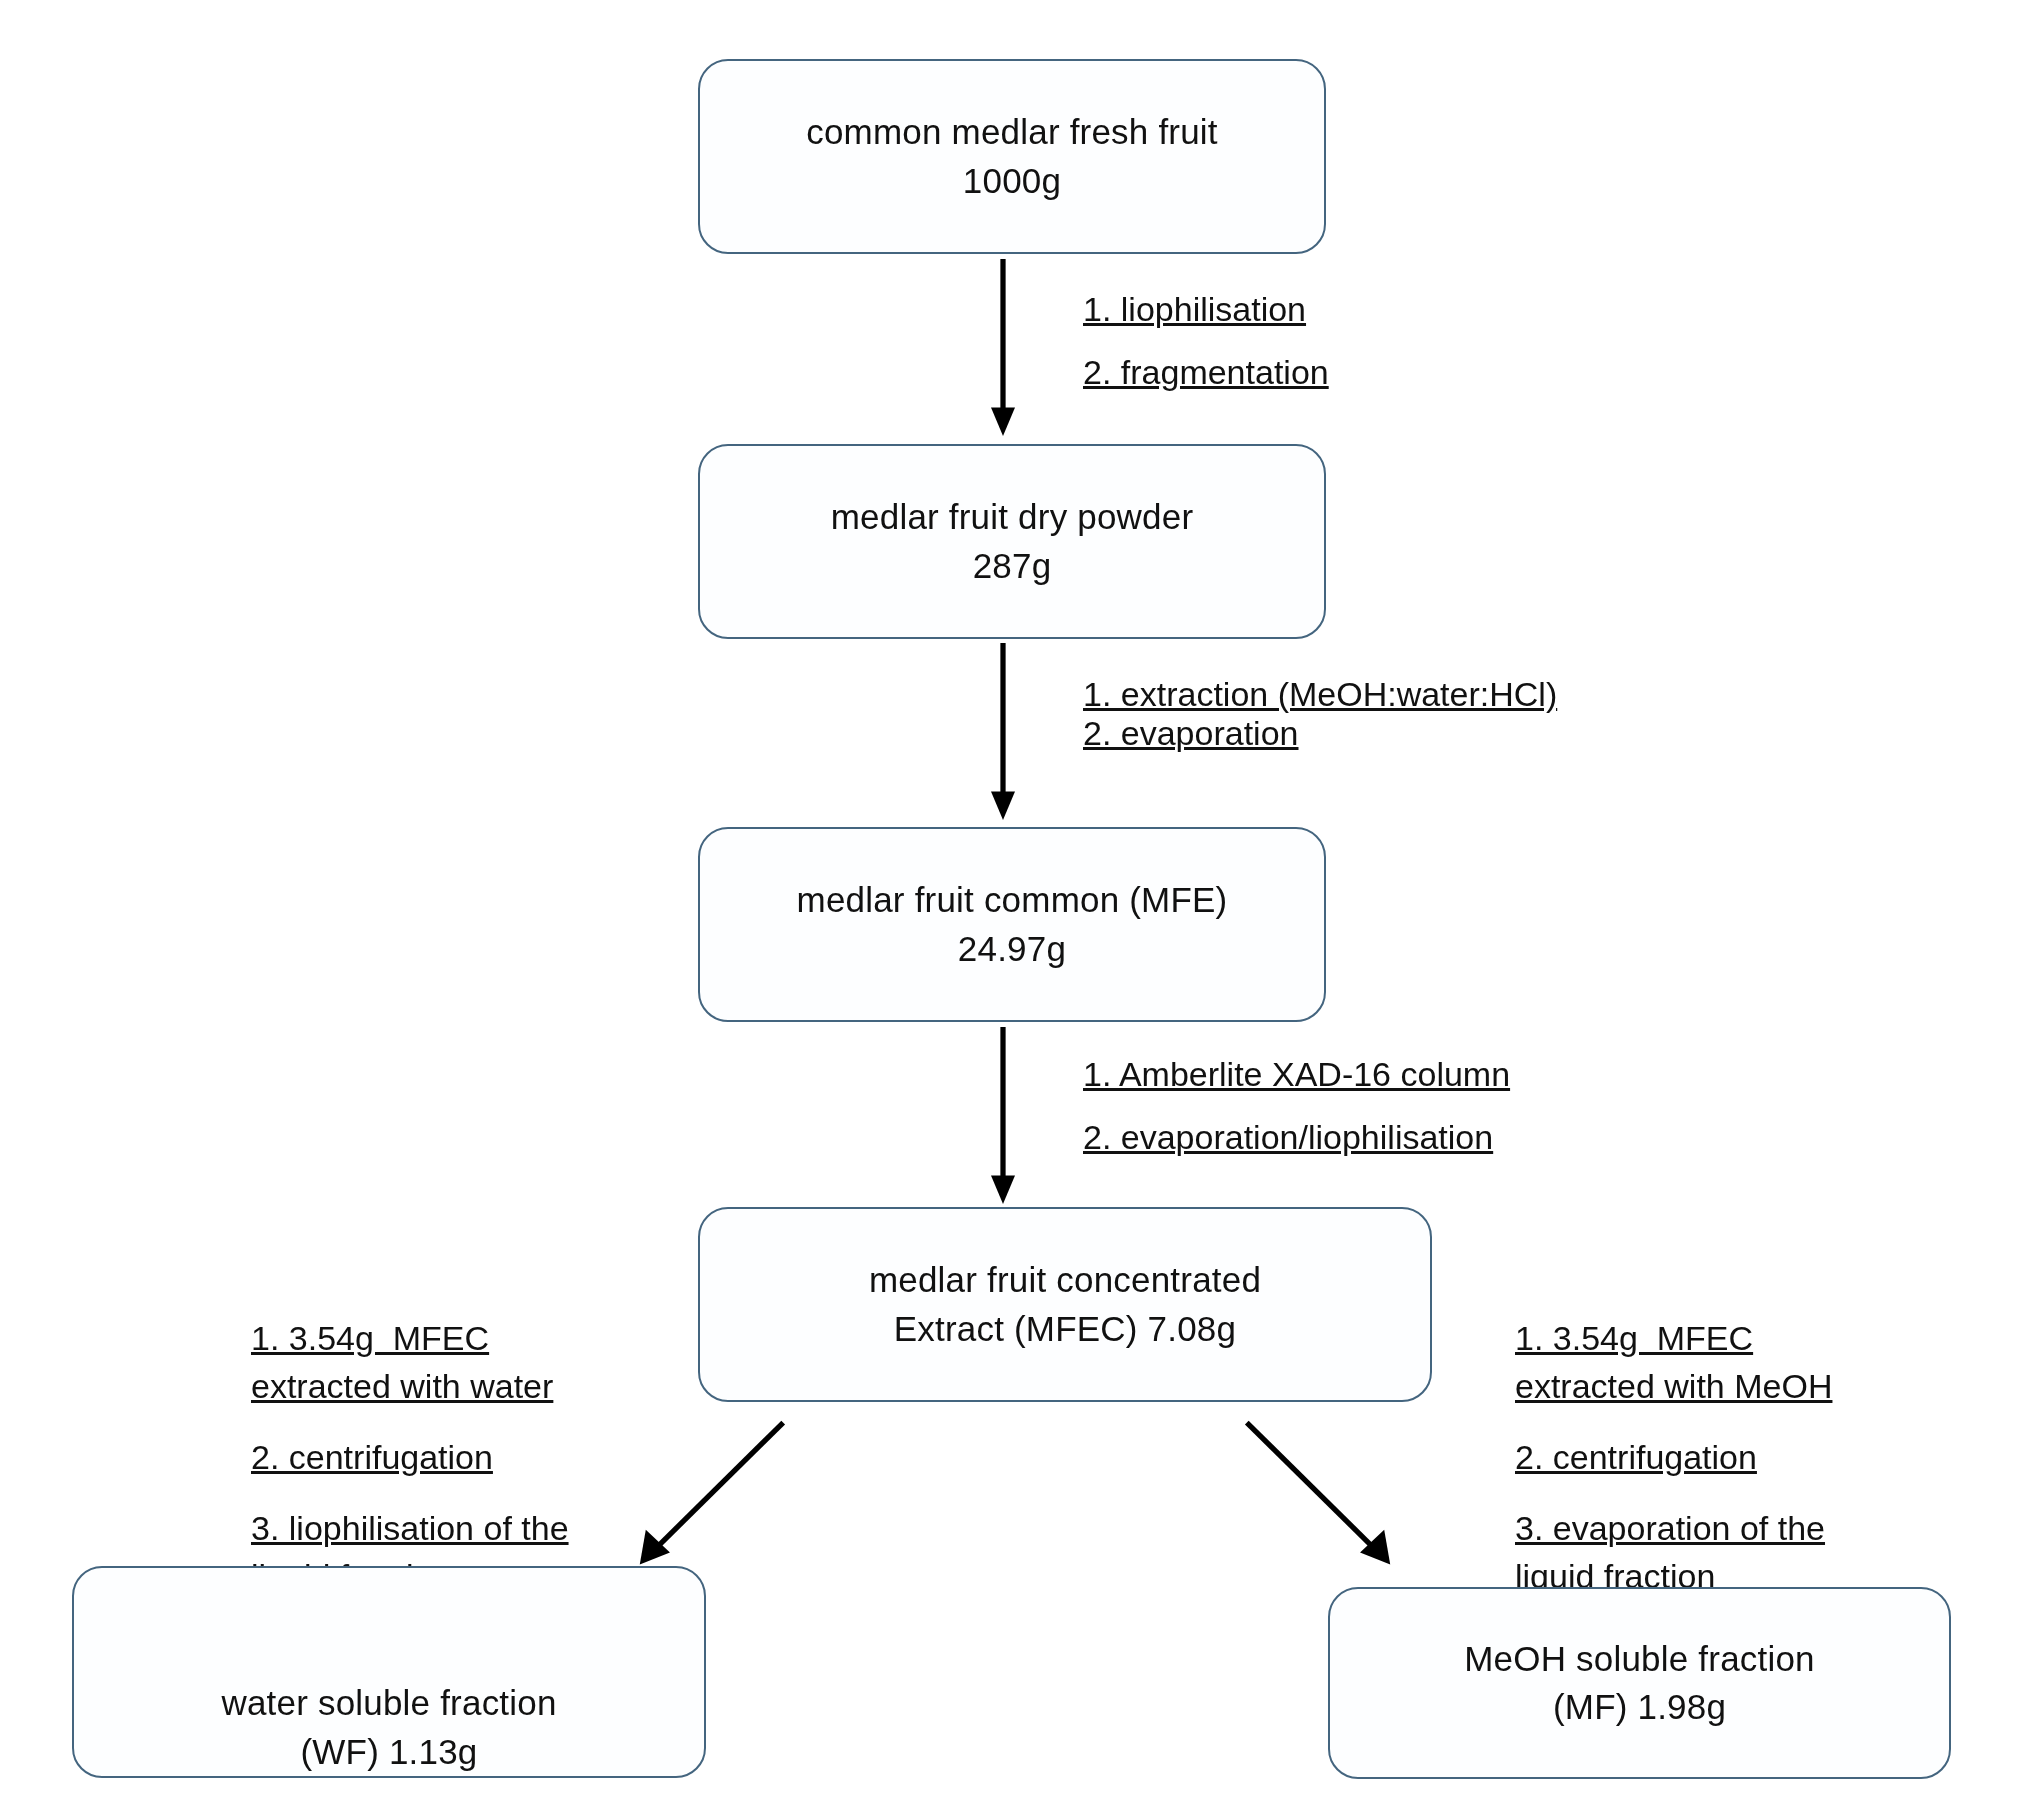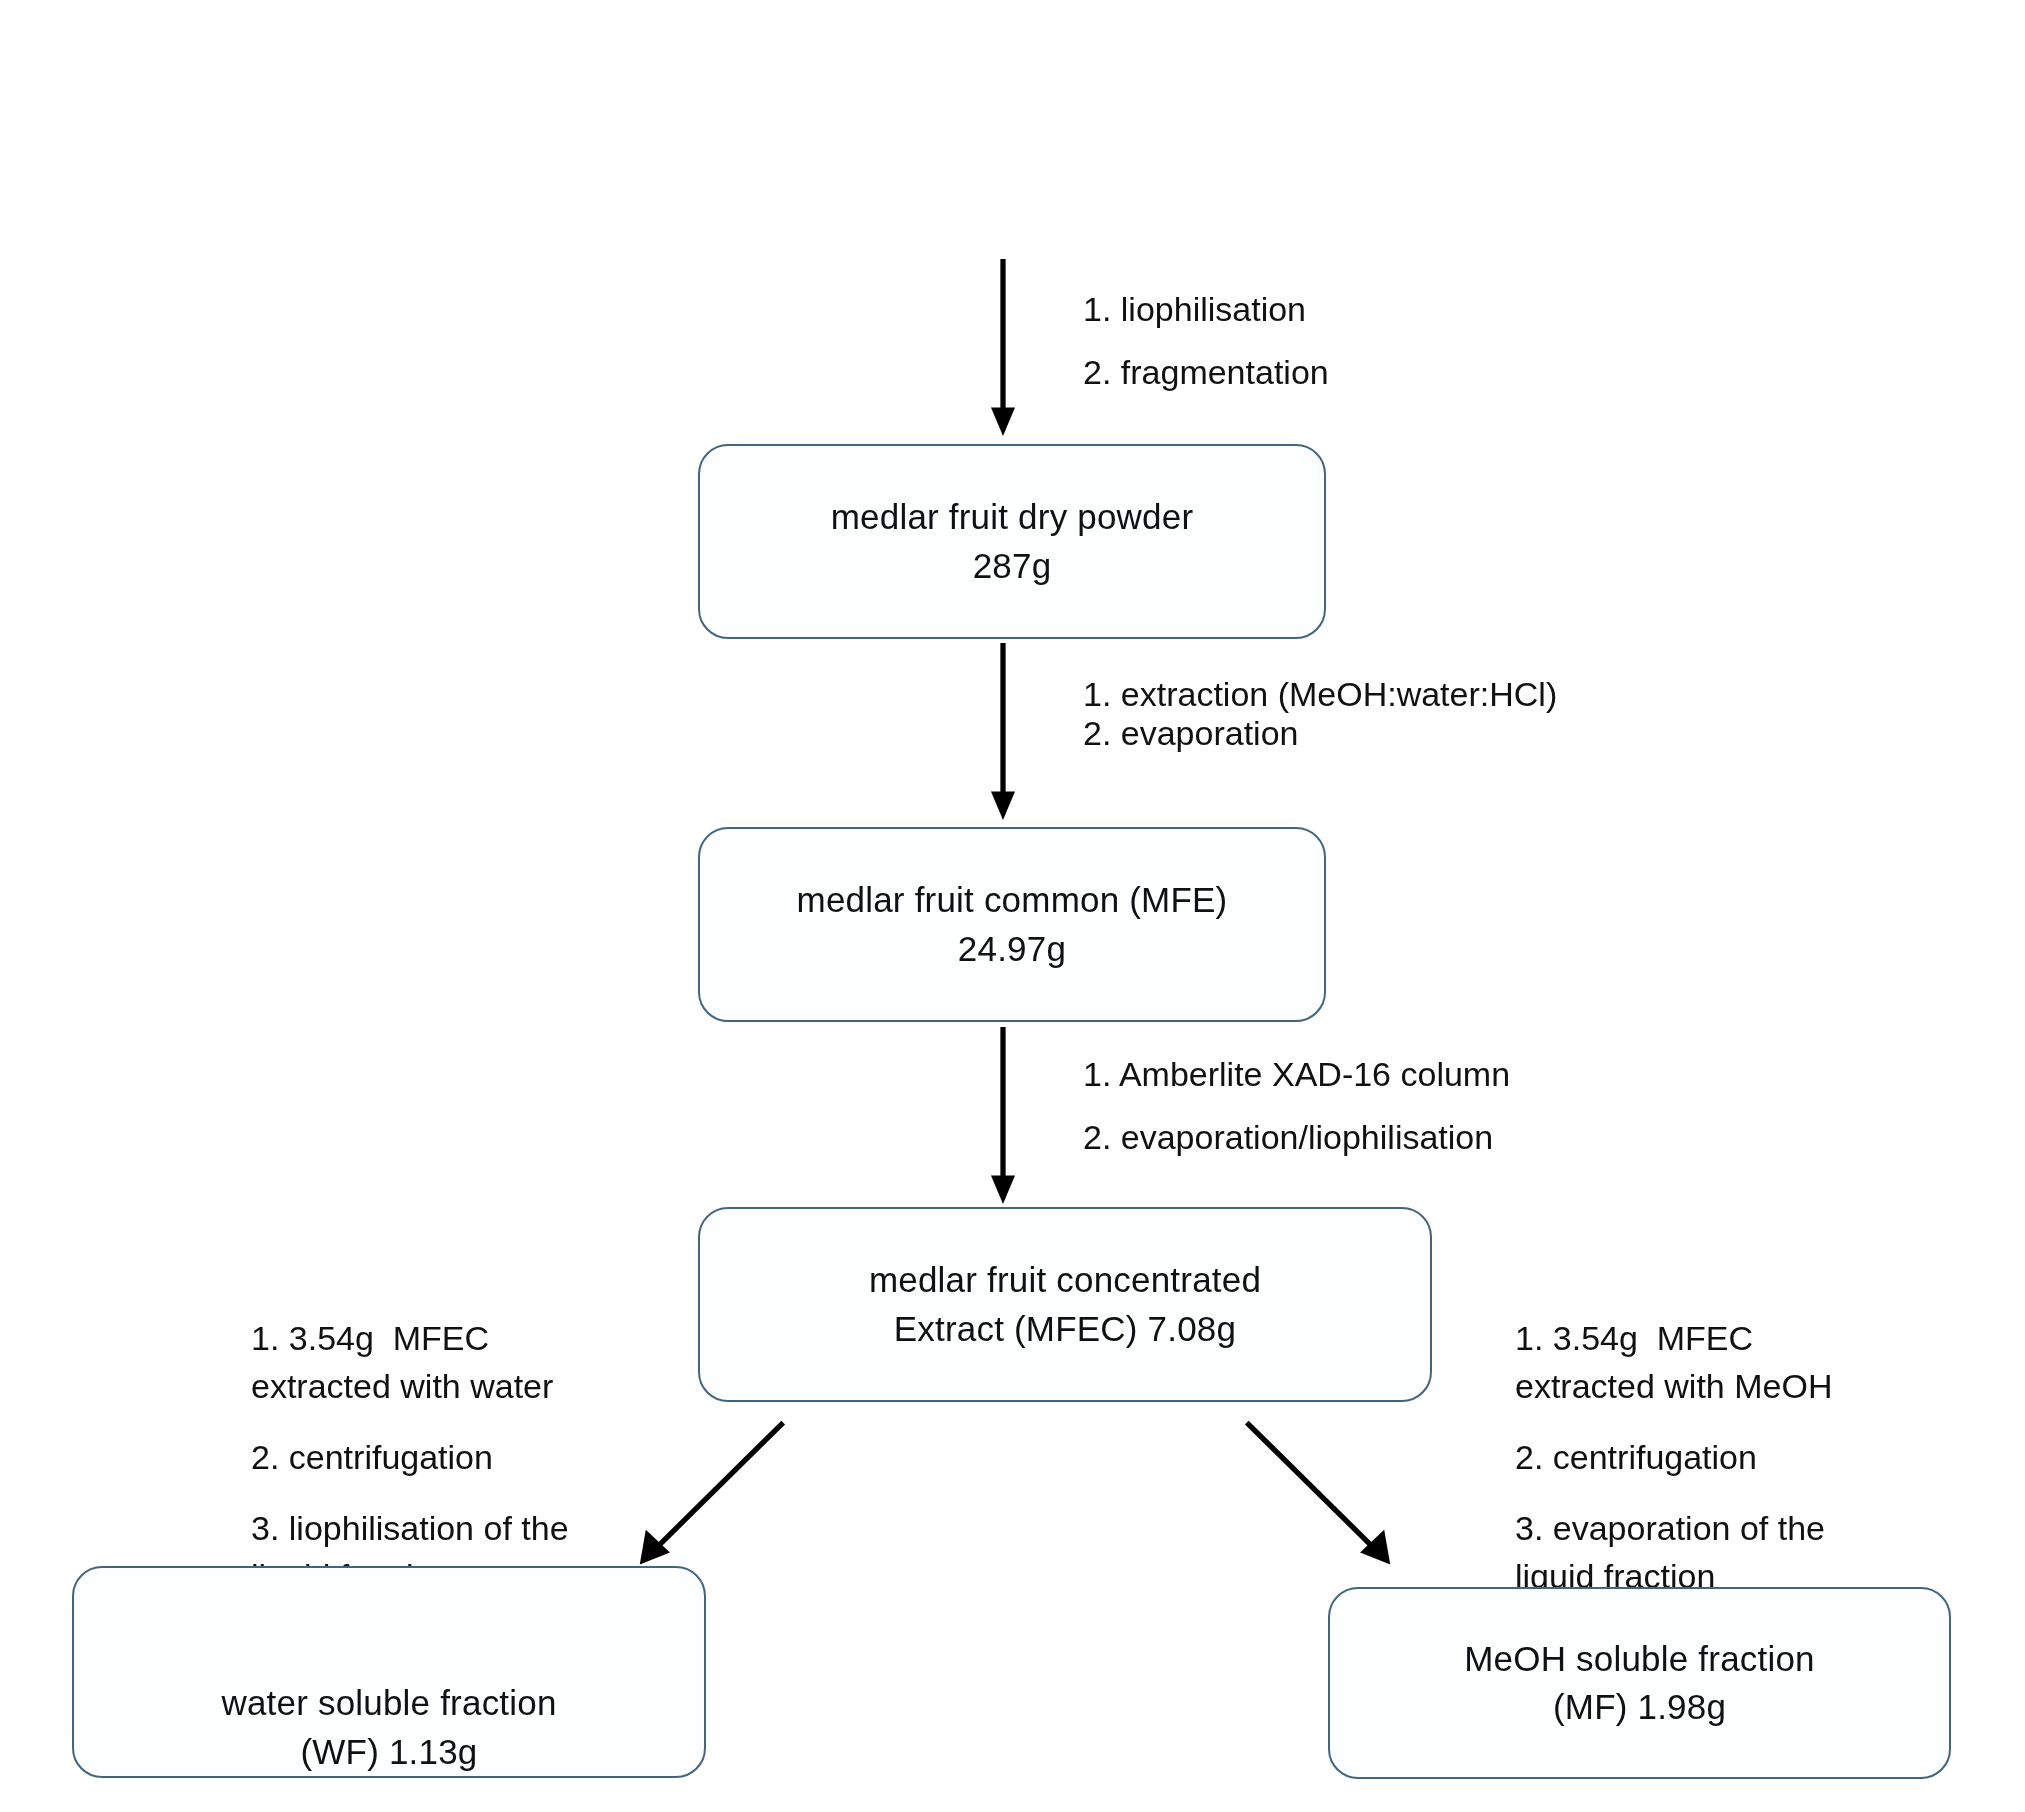--- a/index.html
+++ b/index.html
@@ -38,39 +38,44 @@
     white-space: pre-line;
   }
   .step-block {
     position: absolute;
     font-size: 34px;
     color: #111111;
   }
   .step-block .ln {
     display: block;
     white-space: pre;
+    text-decoration: underline;
   }
   .arrow-svg {
     position: absolute;
     overflow: visible;
   }
   .arrow-path {
     stroke: #000000;
     stroke-width: 7;
     fill: none;
   }
   .arrow-head {
     fill: #000000;
   }
 </style>
 </head>
 <body>
 
 <div id="canvas">
 
+  <div class="node" style="left:698px; top:59px; width:628px; height:195px;">
+    <div class="node-text">common  medlar fresh fruit
+1000g</div>
+  </div>
 
   <svg class="arrow-svg" style="left:988px; top:257px; width:30px; height:181px;" viewBox="0 0 40 240">
     <path class="arrow-path" d="M20,2 L20,212"></path>
     <polygon class="arrow-head" points="20,238 4,200 36,200"></polygon>
   </svg>
 
   <div class="step-block" style="left:1083px; top:290px;">
     <span class="ln">1. liophilisation</span>
     <span class="ln" style="margin-top:24px;">2. fragmentation</span>
   </div>

